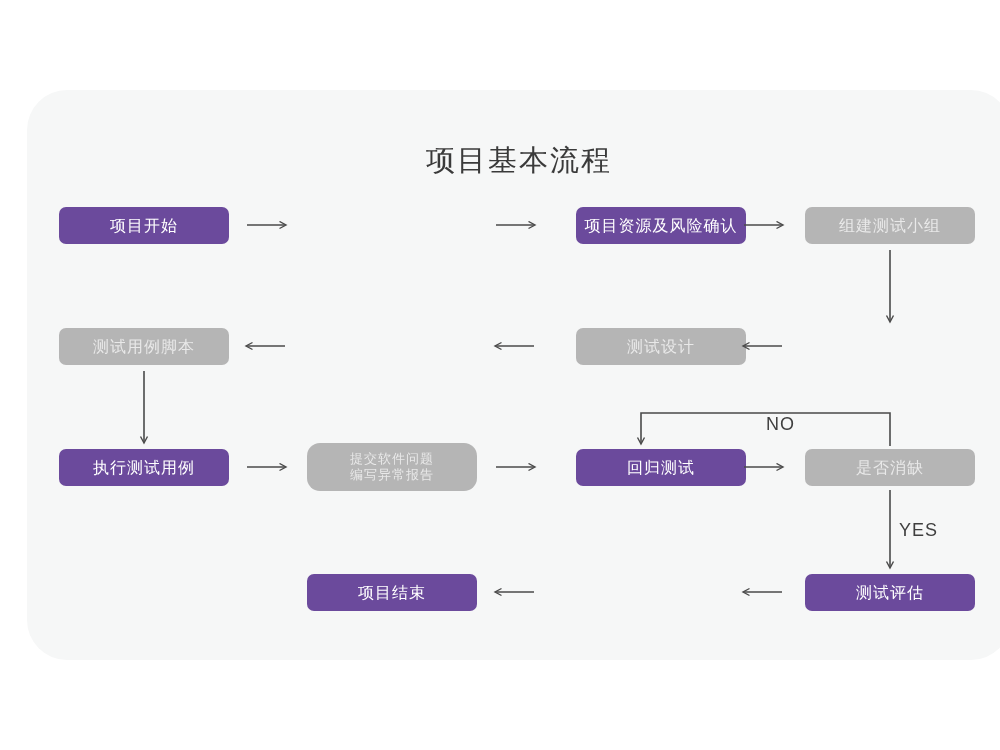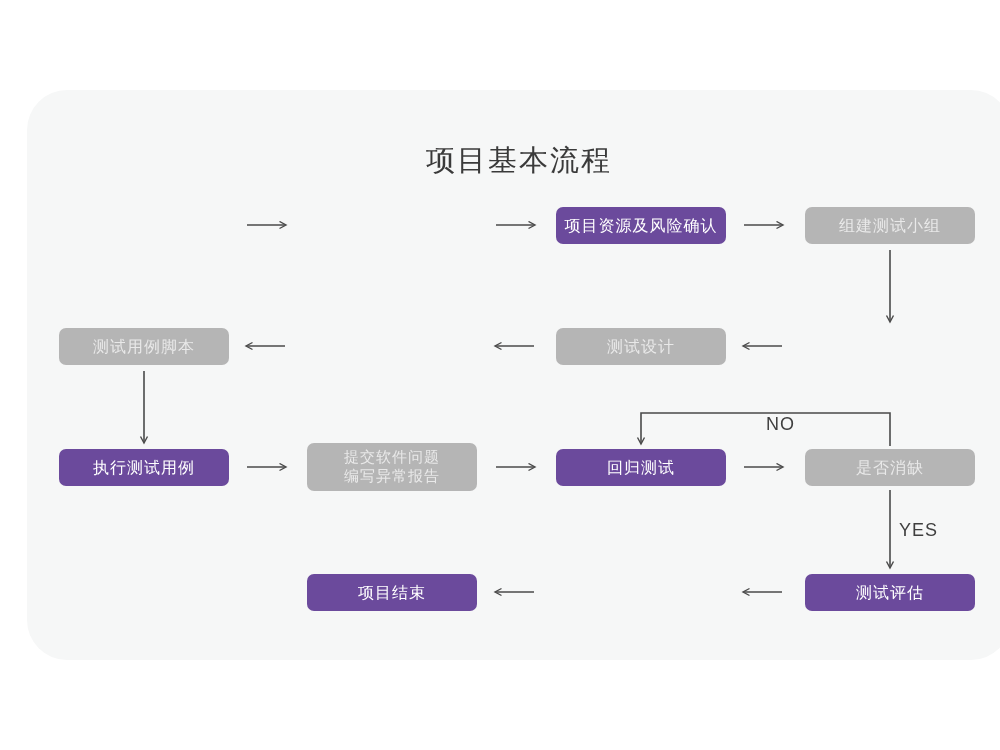--- a/index.html
+++ b/index.html
@@ -43,23 +43,23 @@
     border-radius:7px;
     display:flex;
     align-items:center;
     justify-content:center;
     font-size:16px;
     letter-spacing:1px;
     line-height:1.25;
   }
   .node.purple{background:var(--purple);color:#ffffff;}
   .node.gray{background:var(--gray);color:var(--gray_text);}
-  .node.tall{height:48px;flex-direction:column;font-size:15px;}
+  .node.tall{height:48px;flex-direction:column;font-size:13px;border-radius:13px;}
   
-  .c1{left:40px;}  .c2{left:288px;}  .c3{left:537px;}  .c4{left:786px;}
+  .c1{left:40px;}  .c2{left:288px;}  .c3{left:557px;}  .c4{left:786px;}
   .r1{top:207px;}  .r2{top:328px;}   .r3{top:449px;}   .r4{top:574px;}
   .r3.tall{top:443px;}
   .arrows{
     position:absolute;left:0;top:0;
     width:1000px;height:750px;
     pointer-events:none;
   }
   .arrows line,.arrows polyline{
     stroke:var(--arrow);
     stroke-width:1.6;
@@ -76,20 +76,23 @@
 </style>
 </head>
 <body>
 
 <div class="canvas">
 
   <div class="card"></div>
 
   <div class="title">项目基本流程</div>
 
+  <div class="node purple c1 r1">
+    <span>项目开始</span>
+  </div>
   <div class="node purple c3 r1">
     <span>项目资源及风险确认</span>
   </div>
   <div class="node gray c4 r1">
     <span>组建测试小组</span>
   </div>
 
   <div class="node gray c1 r2">
     <span>测试用例脚本</span>
   </div>

